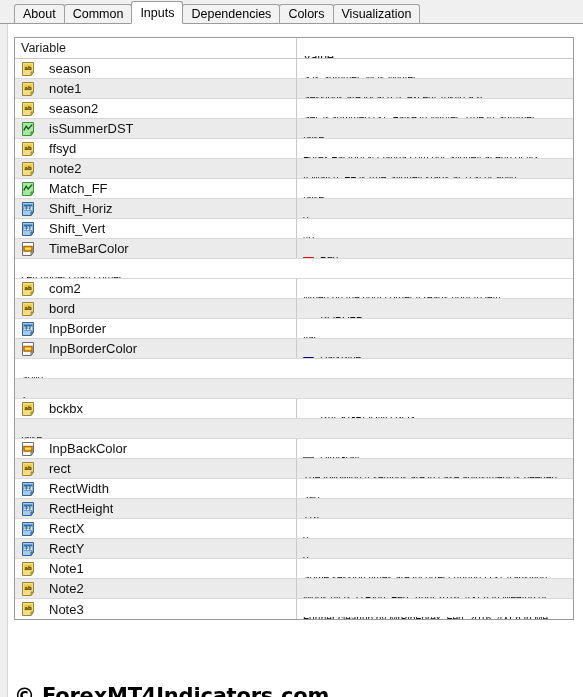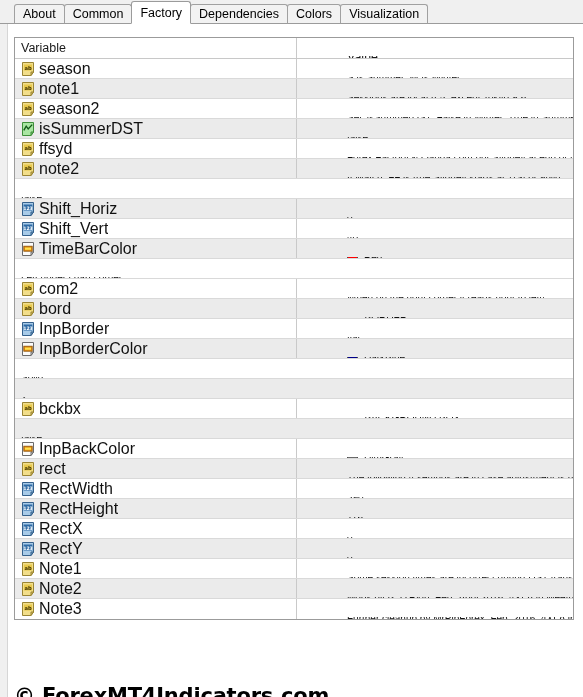--- a/index.html
+++ b/index.html
@@ -79,21 +79,20 @@
     width: 560px;
     background: #ffffff;
     border: 1px solid #9b9b9b;
   }
   .grid-row {
     display: flex;
     height: 20px;
     align-items: stretch;
     border-bottom: 1px solid #d9d9d9;
     background: #ffffff;
-    gap: 44px;
   }
   .grid-row.header {
     height: 21px;
     background: #ffffff;
     border-bottom: 1px solid #c8c8c8;
   }
   .grid-row.alt { background: #ebebeb; }
   .grid-row:last-child { border-bottom: none; }
 
   .cell-var {
@@ -111,23 +110,23 @@
     align-items: center;
     padding-left: 6px;
     overflow: hidden;
     margin-top: 18px;
   }
   .hdr-text {
     font-size: 12.5px;
     color: #1a1a1a;
   }
   .var-label {
-    font-size: 16px;
+    font-size: 13px;
     color: #111111;
-    margin-left: 4px;
+    margin-left: 14px;
     white-space: nowrap;
     overflow: hidden;
     text-overflow: clip;
   }
   .val-text {
     font-size: 10px;
     color: #111111;
     white-space: nowrap;
     overflow: hidden;
     text-overflow: clip;
@@ -164,21 +163,21 @@
 </style>
 </head>
 <body>
 
 <div id="app">
 
   <div class="tabstrip">
     <div class="tabstrip-inner" id="tabstrip-inner">
         <div class="tab">About</div>
         <div class="tab">Common</div>
-        <div class="tab active">Factory</div>
+        <div class="tab active">Inputs</div>
         <div class="tab">Dependencies</div>
         <div class="tab">Colors</div>
         <div class="tab">Visualization</div>
       </div>
   </div>
 
   <div class="panel">
     <div class="panel-left-edge"></div>
 
     <div class="grid">
@@ -280,20 +279,30 @@
                   <text x="7" y="7.6" font-family="DejaVu Sans, sans-serif" font-size="5.2" font-weight="bold" fill="#3a3000" text-anchor="middle">ab</text>
                 </svg>
               </span>
               <span class="var-label">note2</span>
             </div>
             <div class="cell-val">
               <span class="val-text">If Match_FF is true Sydney starts at 7[S] or 9[W]</span>
             </div>
           </div>
           <div class="grid-row">
+            <div class="cell-var">
+              <span class="vicon">
+                <svg width="14" height="14" viewBox="0 0 14 14">
+                  <path d="M1.5 0.5 H12.5 V10 L10 13.5 H1.5 Z" fill="#a9e6a2" stroke="#3f8f3a" stroke-width="1"></path>
+                  <path d="M10 13.5 V10 H12.5 Z" fill="#7cc776" stroke="#3f8f3a" stroke-width="1"></path>
+                  <path d="M2.8 8.4 L5.2 4.2 L7.2 7 L11.2 2.6" fill="none" stroke="#14591a" stroke-width="1.4"></path>
+                </svg>
+              </span>
+              <span class="var-label">Match_FF</span>
+            </div>
             <div class="cell-val">
               <span class="val-text">false</span>
             </div>
           </div>
           <div class="grid-row alt">
             <div class="cell-var">
               <span class="vicon">
                 <svg width="14" height="14" viewBox="0 0 14 14">
                   <path d="M1.5 0.5 H12.5 V10 L10 13.5 H1.5 Z" fill="#a8cbe8" stroke="#35618c" stroke-width="1"></path>
                   <path d="M10 13.5 V10 H12.5 Z" fill="#7fa9cc" stroke="#35618c" stroke-width="1"></path>

